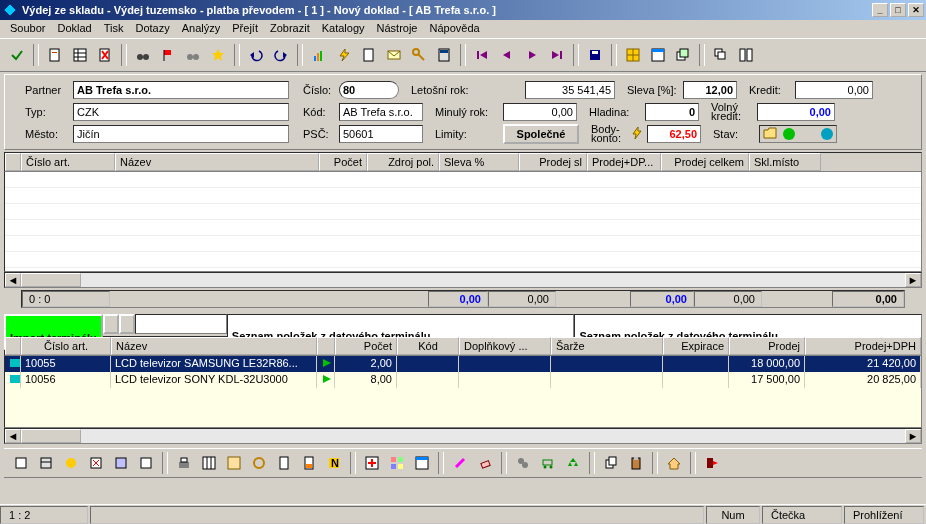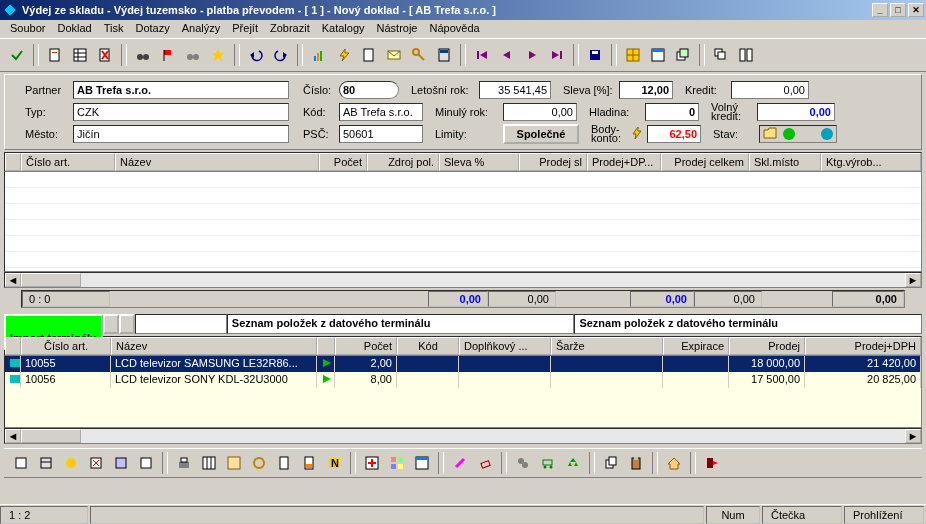--- a/index.html
+++ b/index.html
@@ -39,21 +39,21 @@
 .hscroll .arr { width: 16px; background: #d4d0c8; border: 1px outset #fff; display:flex; align-items:center; justify-content:center;}
 .hscroll .track { flex: 1; background: #e8e8e8; }
 .hscroll .thumb { width: 60px; height: 100%; background: #d4d0c8; border: 1px outset #fff; }
 
 .sumbar { display: flex; background: #d4d0c8; border: 1px inset #808080; margin: 2px 21px; height: 18px; align-items: flex-end; }
 .sumbar .cell { border: 1px inset #c0c0c0; padding: 1px 6px; text-align: right; height: 16px; }
 
 .importbar { display: flex; margin: 6px 4px 2px 4px; height: 20px; gap: 0; }
 .importbar .btngrn { background: #00ff00; border: 2px outset #fff; padding: 16px 4px; font-weight: bold; color: #000; cursor: pointer; }
 .importbar .sbtn { width: 16px; border: 2px outset #fff; background: #d4d0c8; cursor:pointer; }
-.importbar .lbltxt { border: 1px inset #808080; background: #fff; padding: 2px 4px; font-weight: bold; flex: 1; }
+.importbar .lbltxt { border: 1px inset #808080; background: #fff; padding: 15px 4px; font-weight: bold; flex: 1; }
 .importbar .lblbox { border: 1px inset #808080; background: #fff; padding: 2px 4px; font-weight: bold; width: 92px; }
 
 .grid2hdr { display: flex; background: #d4d0c8; border: 1px inset #808080; margin: 0 4px; }
 .grid2hdr .col { border: 1px outset #fff; background: #d4d0c8; padding: 2px 4px; height: 18px; overflow: hidden; white-space: nowrap; cursor:pointer; text-align: center;}
 .grid2body { background: #ffffe8; border: 1px inset #808080; border-top: none; margin: 0 4px; height: 72px; overflow: auto; }
 .grid2body .row { display: flex; height: 16px; }
 .grid2body .row.sel { background: #0a246a; color: #fff; }
 .grid2body .row .c { padding: 1px 4px; border-right: 1px solid #d0d0c0; overflow: hidden; white-space: nowrap; }
 .grid2body .row .c.r { text-align: right; }
 
@@ -263,21 +263,21 @@
 
 <div class="formpanel">
   <div class="formrow">
     <span class="lbl">Partner</span>
     <input class="fld bold" style="width: 216px;" value="AB Trefa s.r.o.">
     <span style="width:6px"></span>
     <span class="lbl" style="width:32px">Číslo:</span>
     <input class="fld bold" style="width: 60px; border-radius: 9px;" value="80">
     <span style="width:4px"></span>
     <span class="lbl2">Letošní rok:</span>
-    <input class="fld right" style="width: 72px;" value="35 541,45">
+    <input class="fld right" style="width: 90px; margin-left: 46px;" value="35 541,45">
     <span style="width:4px"></span>
     <span style="width:52px">Sleva [%]:</span>
     <input class="fld right bold" style="width: 54px;" value="12,00">
     <span style="width:4px"></span>
     <span class="lbl3">Kredit:</span>
     <input class="fld right" style="width: 78px;" value="0,00">
   </div>
   <div class="formrow">
     <span class="lbl">Typ:</span>
     <input class="fld" style="width: 216px;" value="CZK">
@@ -326,21 +326,20 @@
   <div class="col" style="width:16px"></div>
   <div class="col" style="width:94px">Číslo art.</div>
   <div class="col" style="width:204px">Název</div>
   <div class="col" style="width:48px;text-align:right">Počet</div>
   <div class="col" style="width:72px;text-align:right">Zdroj pol.</div>
   <div class="col" style="width:80px;">Sleva %</div>
   <div class="col" style="width:68px;text-align:right">Prodej sl</div>
   <div class="col" style="width:74px">Prodej+DP...</div>
   <div class="col" style="width:88px;text-align:right">Prodej celkem</div>
   <div class="col" style="width:72px">Skl.místo</div>
-  <div class="col" style="flex:1">Ktg.výrob...</div>
 </div>
 <div class="gridbody">
   <div class="blankrow"></div>
     <div class="blankrow"></div>
     <div class="blankrow"></div>
     <div class="blankrow"></div>
     <div class="blankrow"></div>
     <div class="blankrow"></div>
 </div>
 <div class="hscroll">

